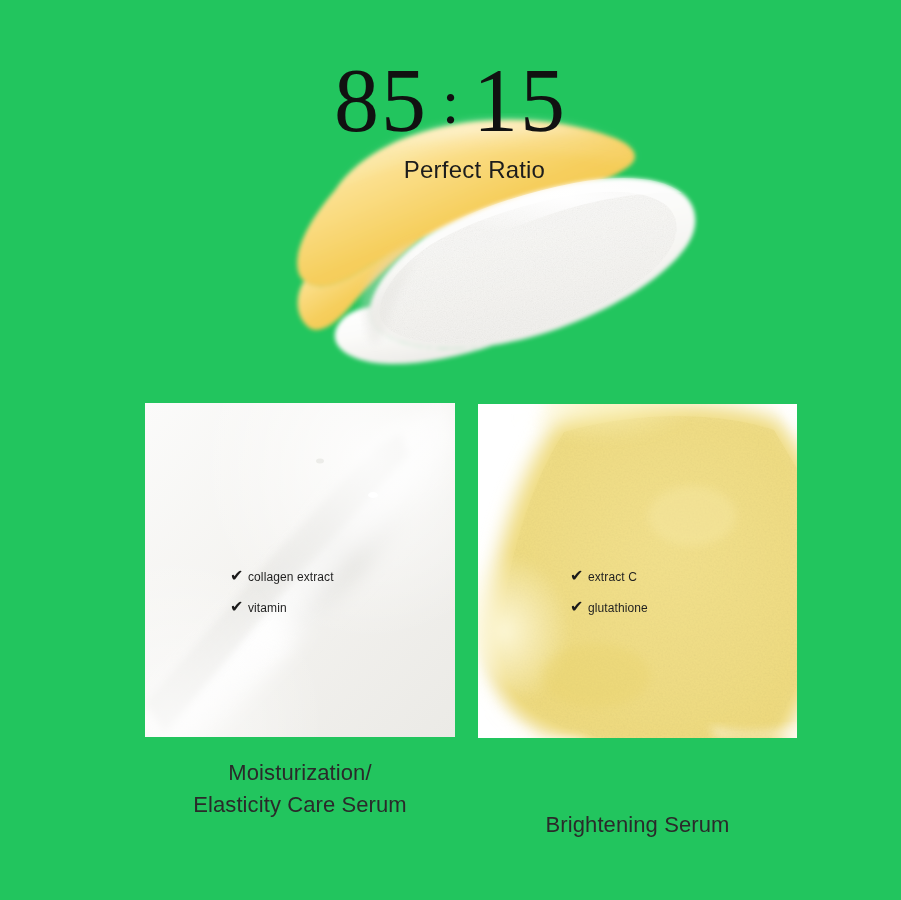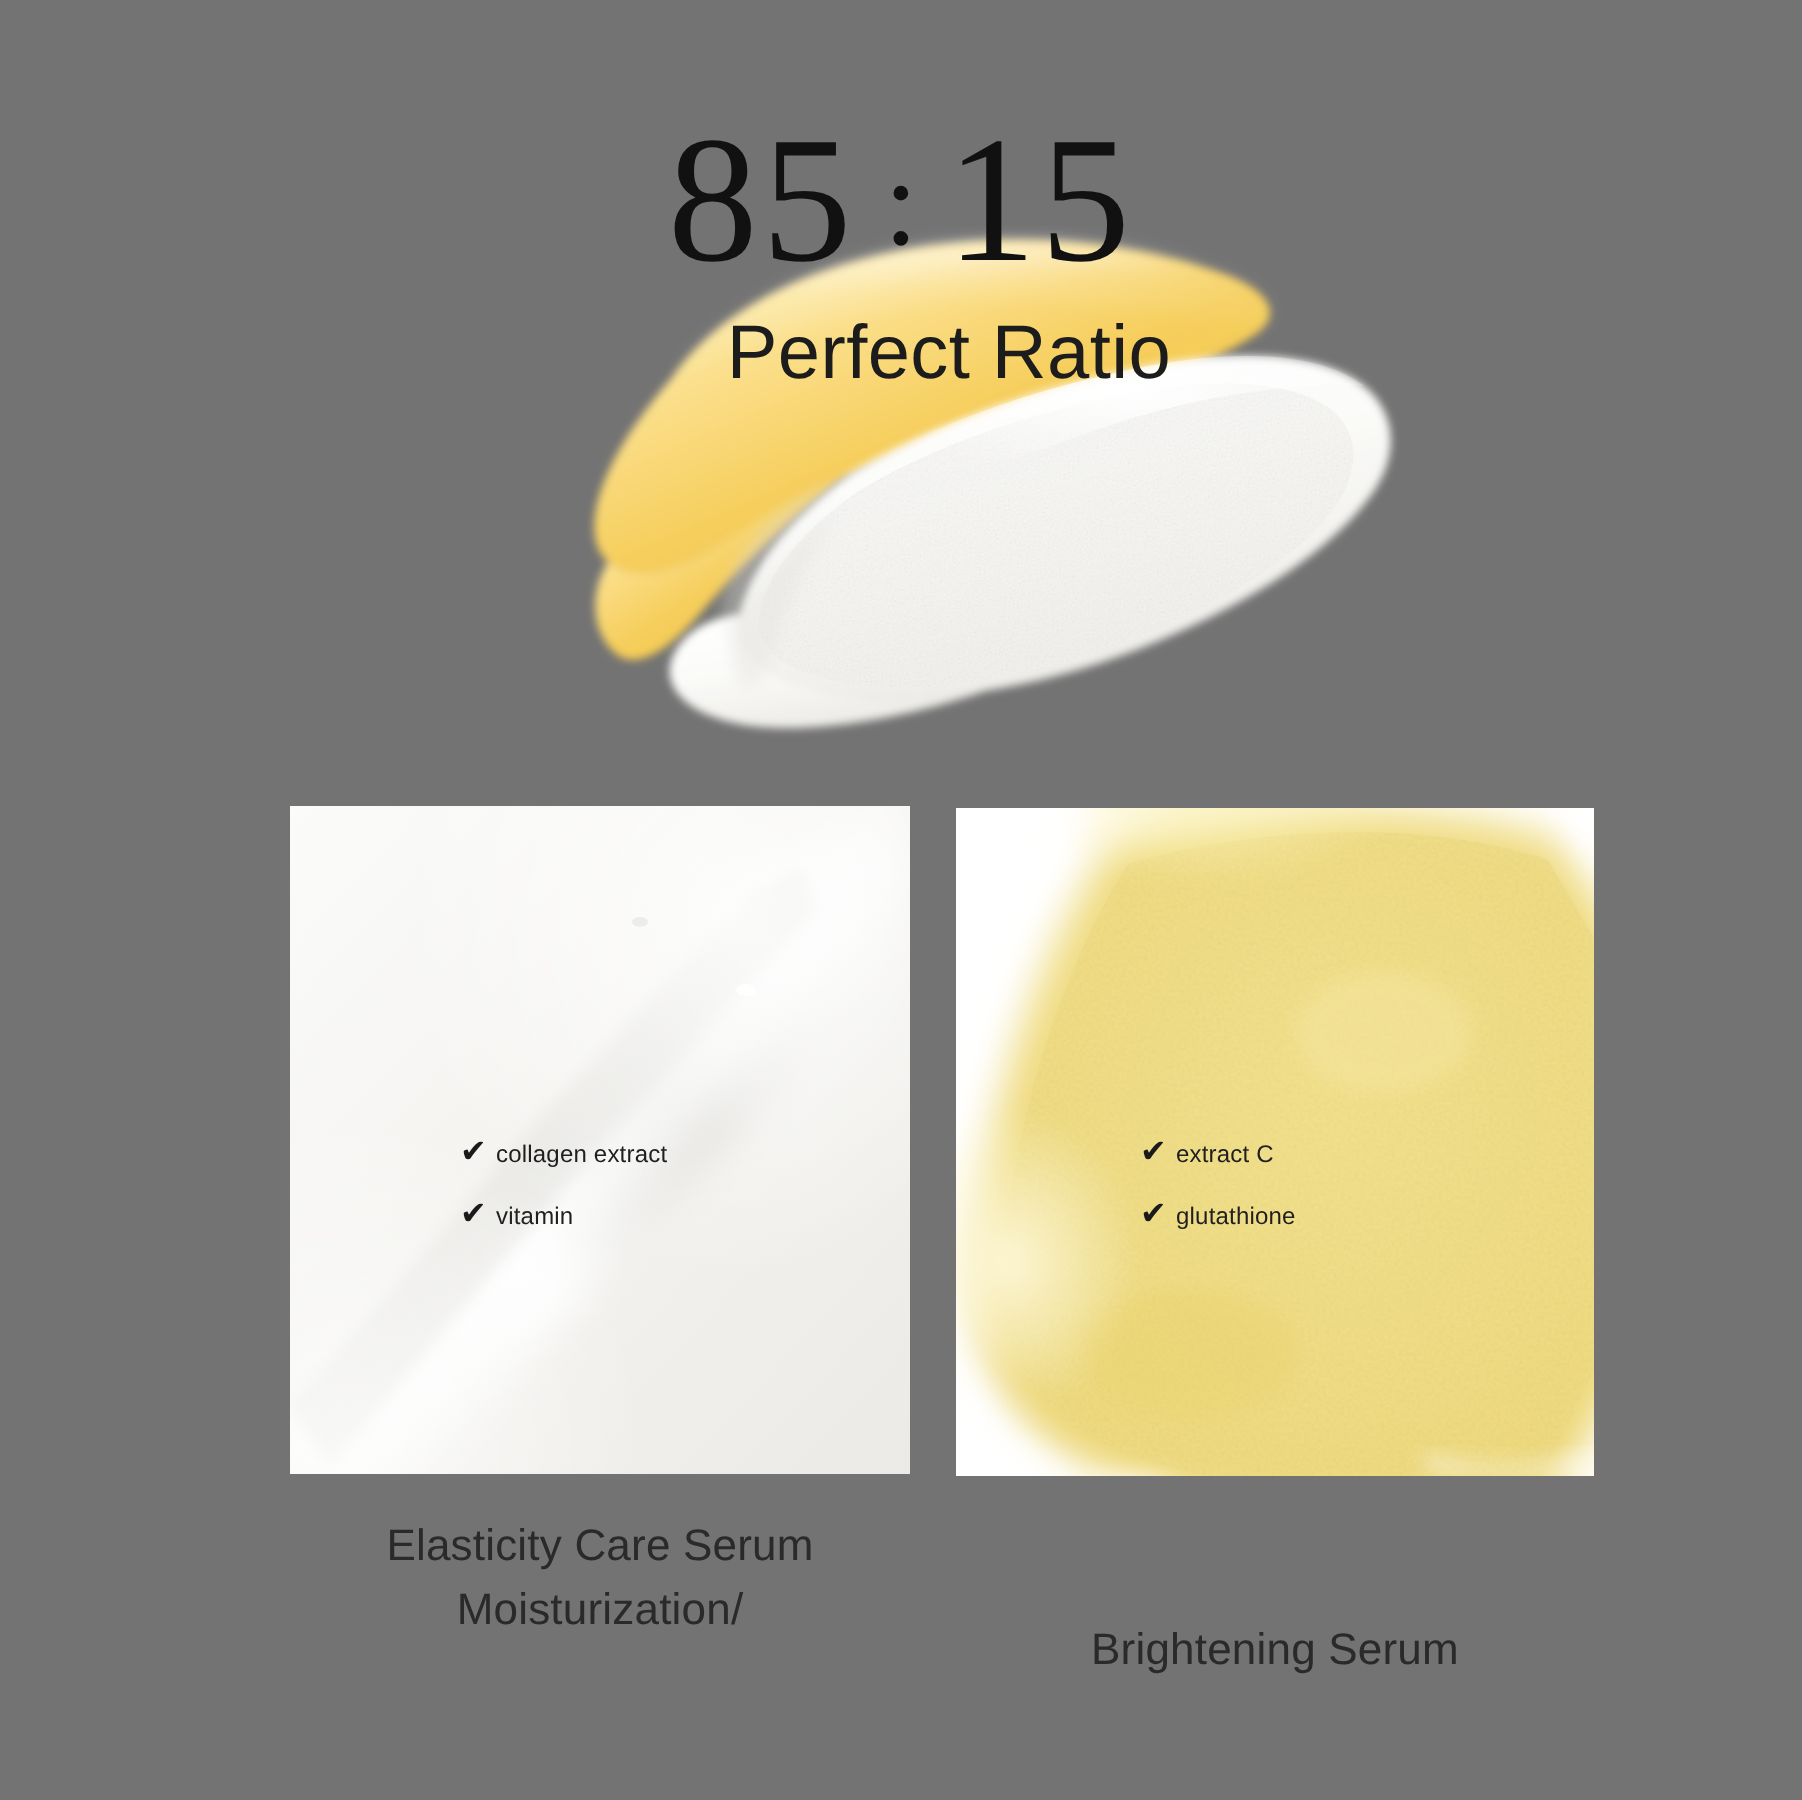--- a/index.html
+++ b/index.html
@@ -15,21 +15,21 @@
     font-family: "Liberation Sans", sans-serif;
     -webkit-font-smoothing: antialiased;
   }
 
   #stage {
     position: absolute;
     left: 0;
     top: 0;
     width: 901px;
     height: 900px;
-    background: #737373;
+    background: #22c55e;
   }
 
   
   #hero-smear {
     position: absolute;
     left: 230px;
     top: 95px;
     width: 470px;
     height: 290px;
   }
@@ -61,21 +61,21 @@
     font-family: "Liberation Serif", "DejaVu Serif", serif;
     font-size: 62px;
     position: relative;
     top: -8px;
     padding: 0 14px;
     letter-spacing: 0;
   }
   .ratio-sub {
     margin-top: 10px;
     font-family: "Liberation Sans", sans-serif;
-    font-size: 38px;
+    font-size: 24px;
     font-weight: 300;
     color: #1c1c1c;
     letter-spacing: 0.2px;
     padding-left: 48px;
   }
 
   
   .panel {
     position: absolute;
     overflow: hidden;
@@ -339,21 +339,21 @@
       <span class="check-icon">✔</span>
       <span class="ingredient-label">extract C</span>
     </div>
     <div class="ingredient-row">
       <span class="check-icon">✔</span>
       <span class="ingredient-label">glutathione</span>
     </div>
   </div>
 
   <div class="caption" id="caption-left">
+    <div>Moisturization/</div>
     <div>Elasticity Care Serum</div>
-    <div>Moisturization/</div>
   </div>
 
   <div class="caption" id="caption-right">
     <div>Brightening Serum</div>
   </div>
 
 </div>
 
 </body></html>

